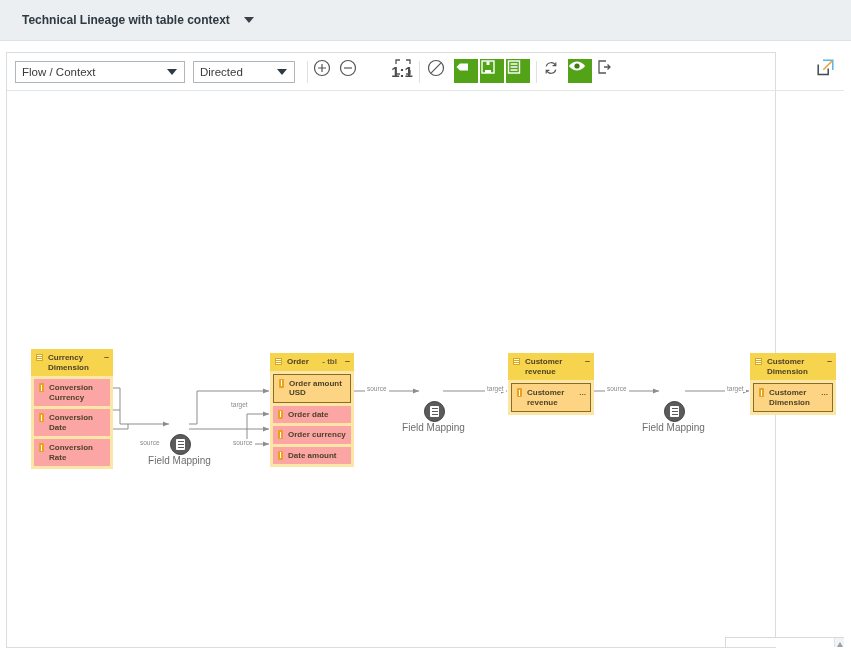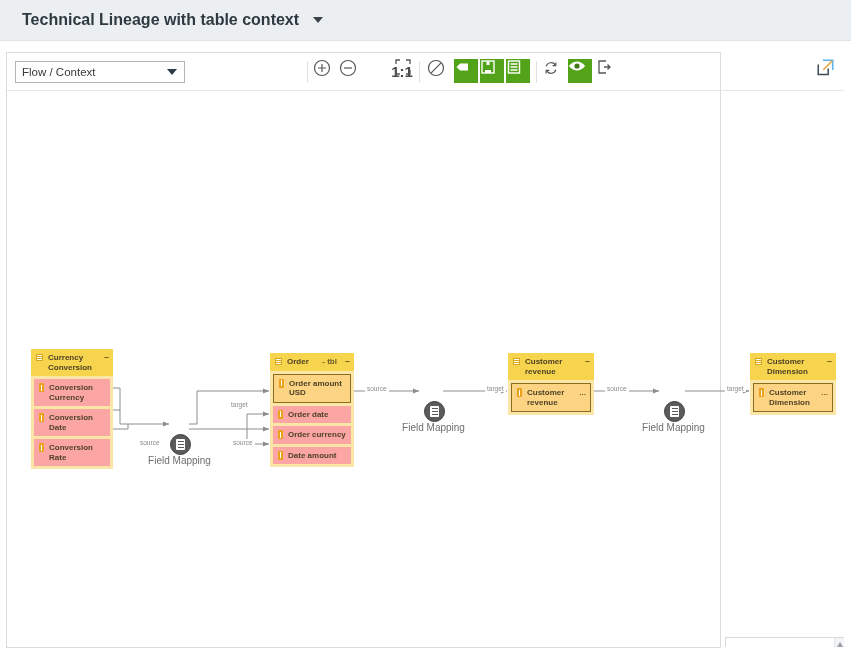--- a/index.html
+++ b/index.html
@@ -13,30 +13,30 @@
   
   #titlebar{
     position:absolute;left:0;top:0;width:851px;height:40px;
     background:#eceff1;border-bottom:1px solid #dfe3e6;
   }
   #title-chip{
     position:absolute;left:10px;top:6px;height:28px;
     display:flex;align-items:center;gap:14px;
     padding:0 12px;
     background:#eceff1;
-    font-size:16px;font-weight:600;color:#2e3a41;
+    font-size:12px;font-weight:600;color:#2e3a41;
     cursor:pointer;white-space:nowrap;
   }
   .caret-down{
     width:0;height:0;border-left:5px solid transparent;
     border-right:5px solid transparent;border-top:6px solid #39424a;
   }
   
   #panel{
-    position:absolute;left:6px;top:52px;width:715px;height:596px;
+    position:absolute;left:6px;top:52px;width:770px;height:596px;
     background:#fff;border:1px solid #d9dde0;box-sizing:border-box;
   }
   #toolbar{
     position:absolute;left:0;top:0;width:837px;height:38px;
     border-bottom:1px solid #e4e7e9;box-sizing:border-box;
   }
   .sel-wrap{position:absolute;top:8px;height:22px;border:1px solid #b0b7bc;
     background:#fff;box-sizing:border-box;display:flex;align-items:center;
     cursor:pointer;}
   .sel-wrap span{font-size:11.5px;color:#3a3a3a;padding-left:6px;flex:1;}
@@ -125,20 +125,24 @@
 
 <div id="panel">
 
   <div id="toolbar">
 
     <div class="sel-wrap" style="left:8px;width:170px;">
       <span>Flow / Context</span>
       <i class="caret"></i>
     </div>
 
+    <div class="sel-wrap" style="left:186px;width:102px;">
+      <span>Directed</span>
+      <i class="caret"></i>
+    </div>
 
     <div class="tb-sep" style="left:300px;"></div>
 
     <div class="tb-btn" style="left:306px;">
       <svg width="18" height="18" viewBox="0 0 18 18">
         <circle cx="9" cy="9" r="7.5" fill="none" stroke="#555" stroke-width="1.2"></circle>
         <path d="M9 5v8M5 9h8" stroke="#555" stroke-width="1.2"></path>
       </svg>
     </div>
     <div class="tb-btn" style="left:332px;">
@@ -249,21 +253,21 @@
         <path d="M412 300 l-6 -2.6 v5.2 z"></path>
         <path d="M500 300 l-6 -2.6 v5.2 z"></path>
         <path d="M652 300 l-6 -2.6 v5.2 z"></path>
         <path d="M742 300 l-6 -2.6 v5.2 z"></path>
       </g>
     </svg>
 
     <div class="tbl" style="left:24px;top:258px;width:82px;">
       <div class="tbl-head">
         <i class="ic-tbl"></i>
-        <span class="nm">Currency Conversion</span>
+        <span class="nm">Currency Dimension</span>
         <span class="dash">–</span>
       </div>
       <div class="cols">
         <div class="col">
           <i class="ic-col"></i>
           <span class="nm">Conversion Currency</span>
         </div>
         <div class="col">
           <i class="ic-col"></i>
           <span class="nm">Conversion Date</span>

